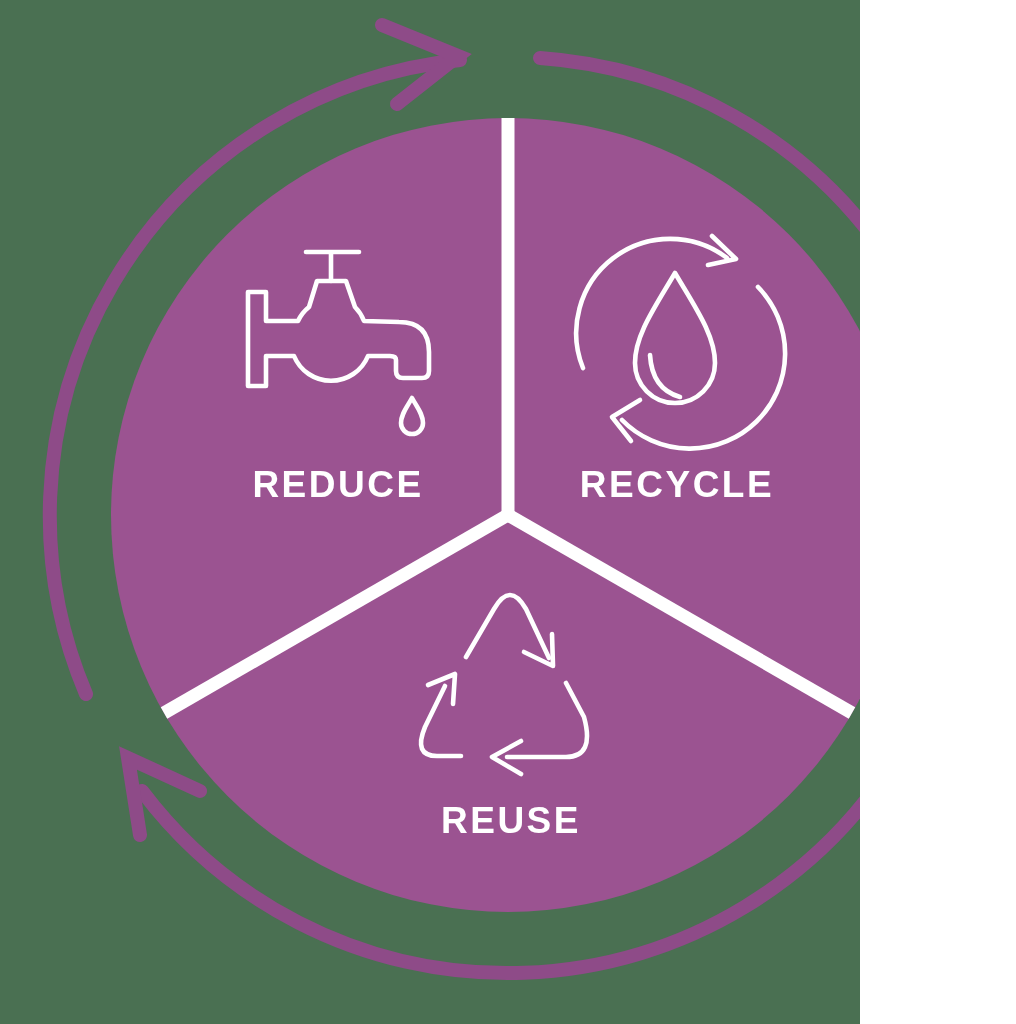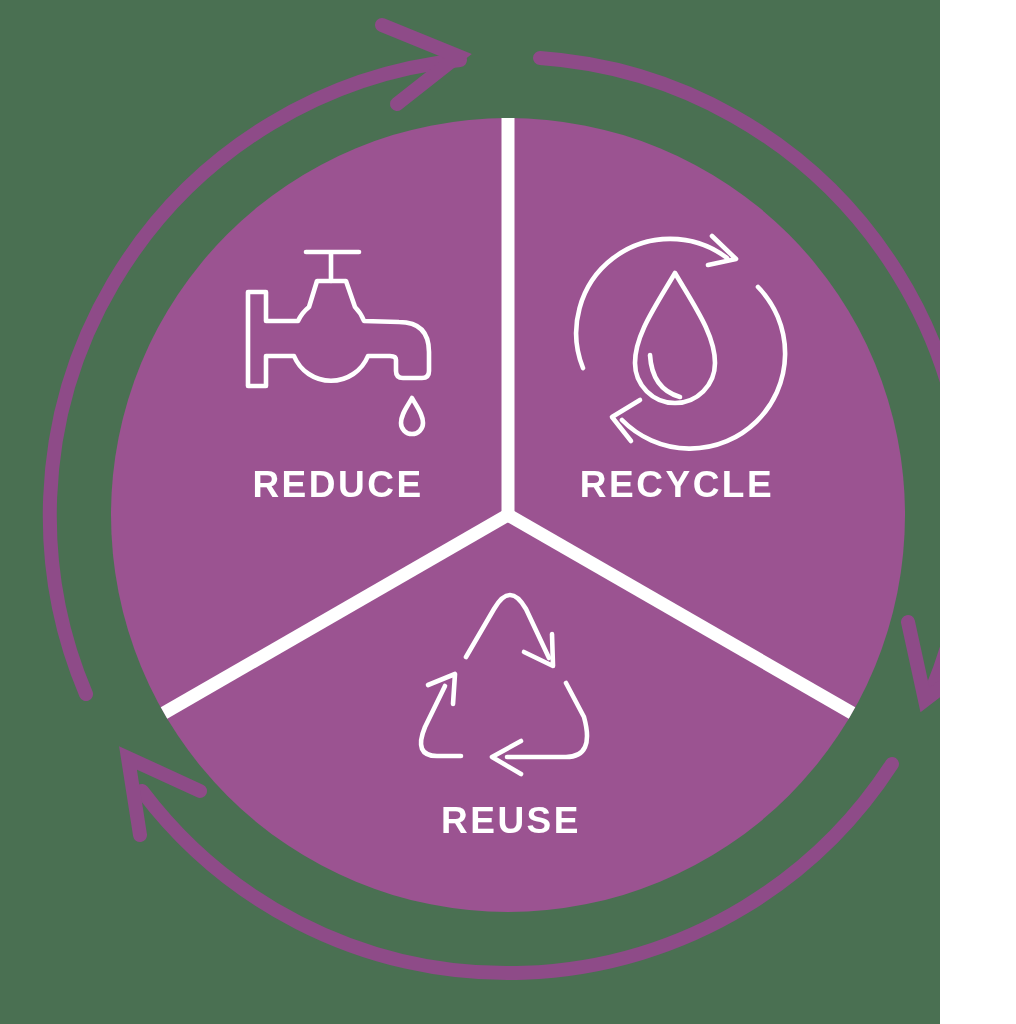--- a/index.html
+++ b/index.html
@@ -2,21 +2,21 @@
 <html><head>
 <meta charset="utf-8">
 <style>
   html, body {
     margin: 0;
     padding: 0;
     font-family: "Liberation Sans", sans-serif;
   }
   .canvas {
     position: relative;
-    width: 940px;
+    width: 860px;
     height: 1024px;
     overflow: hidden;
   }
   svg { display: block; }
   .cycle-label {
     font-family: "Liberation Sans", "DejaVu Sans", sans-serif;
     font-weight: 700;
     font-size: 37px;
     letter-spacing: 2.5px;
   }

